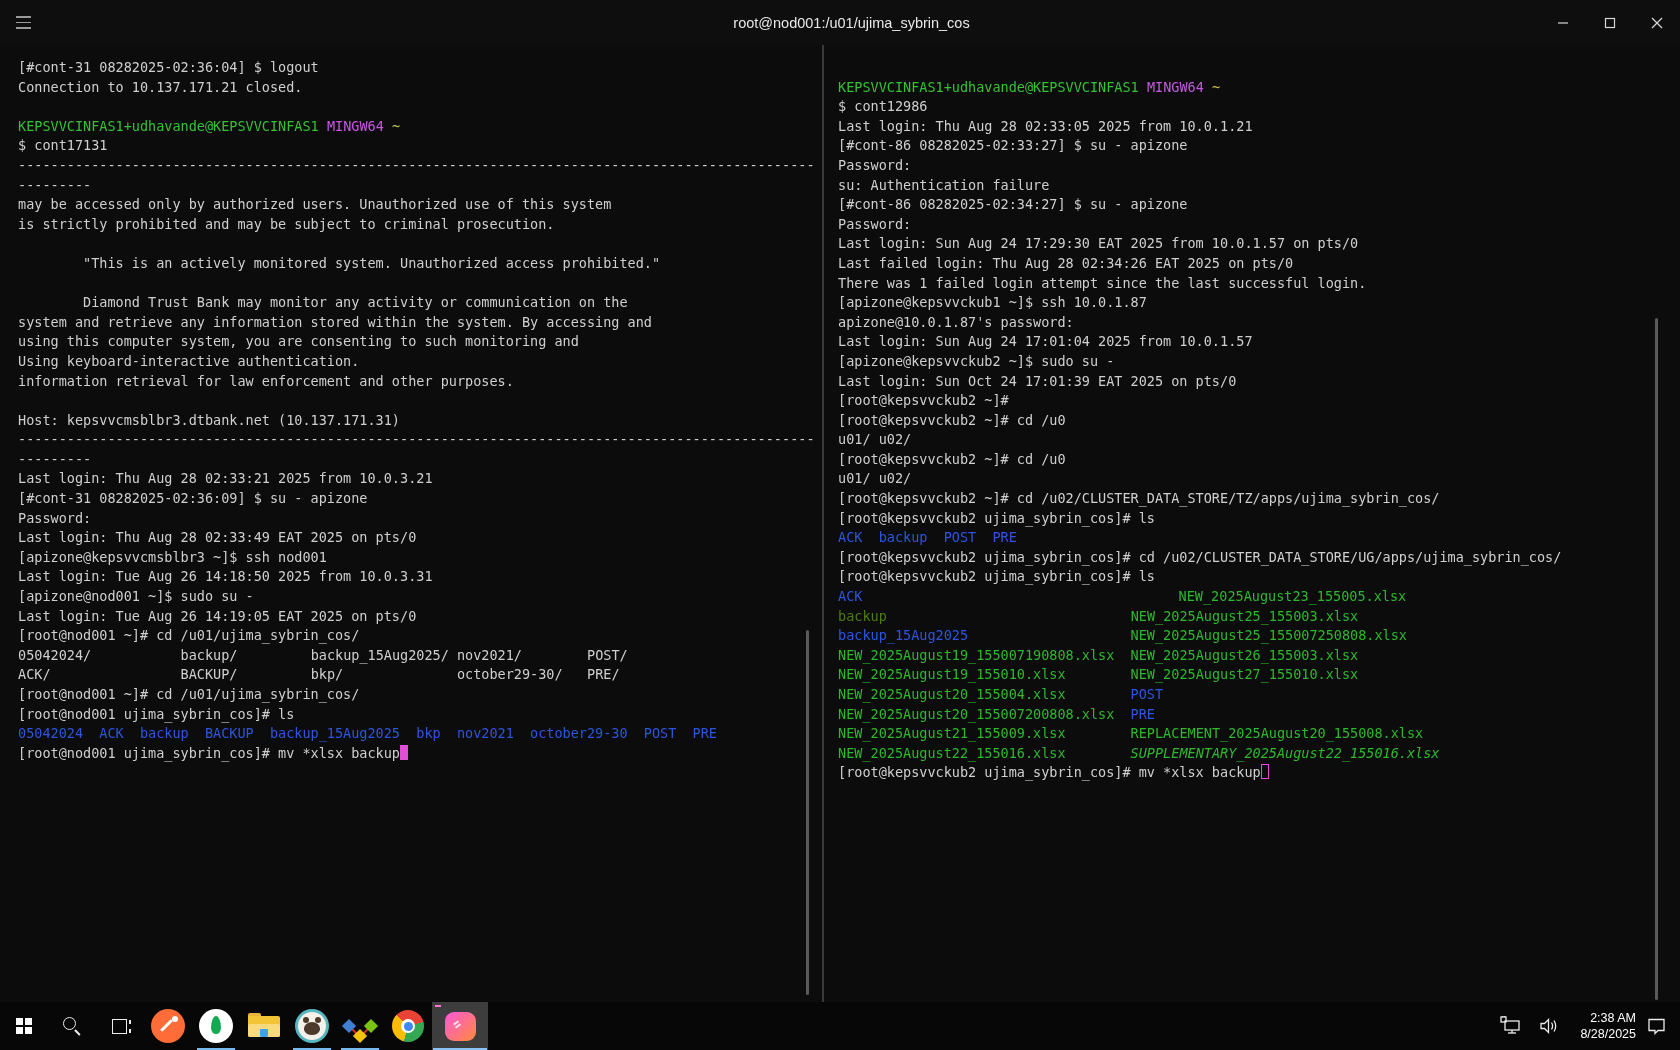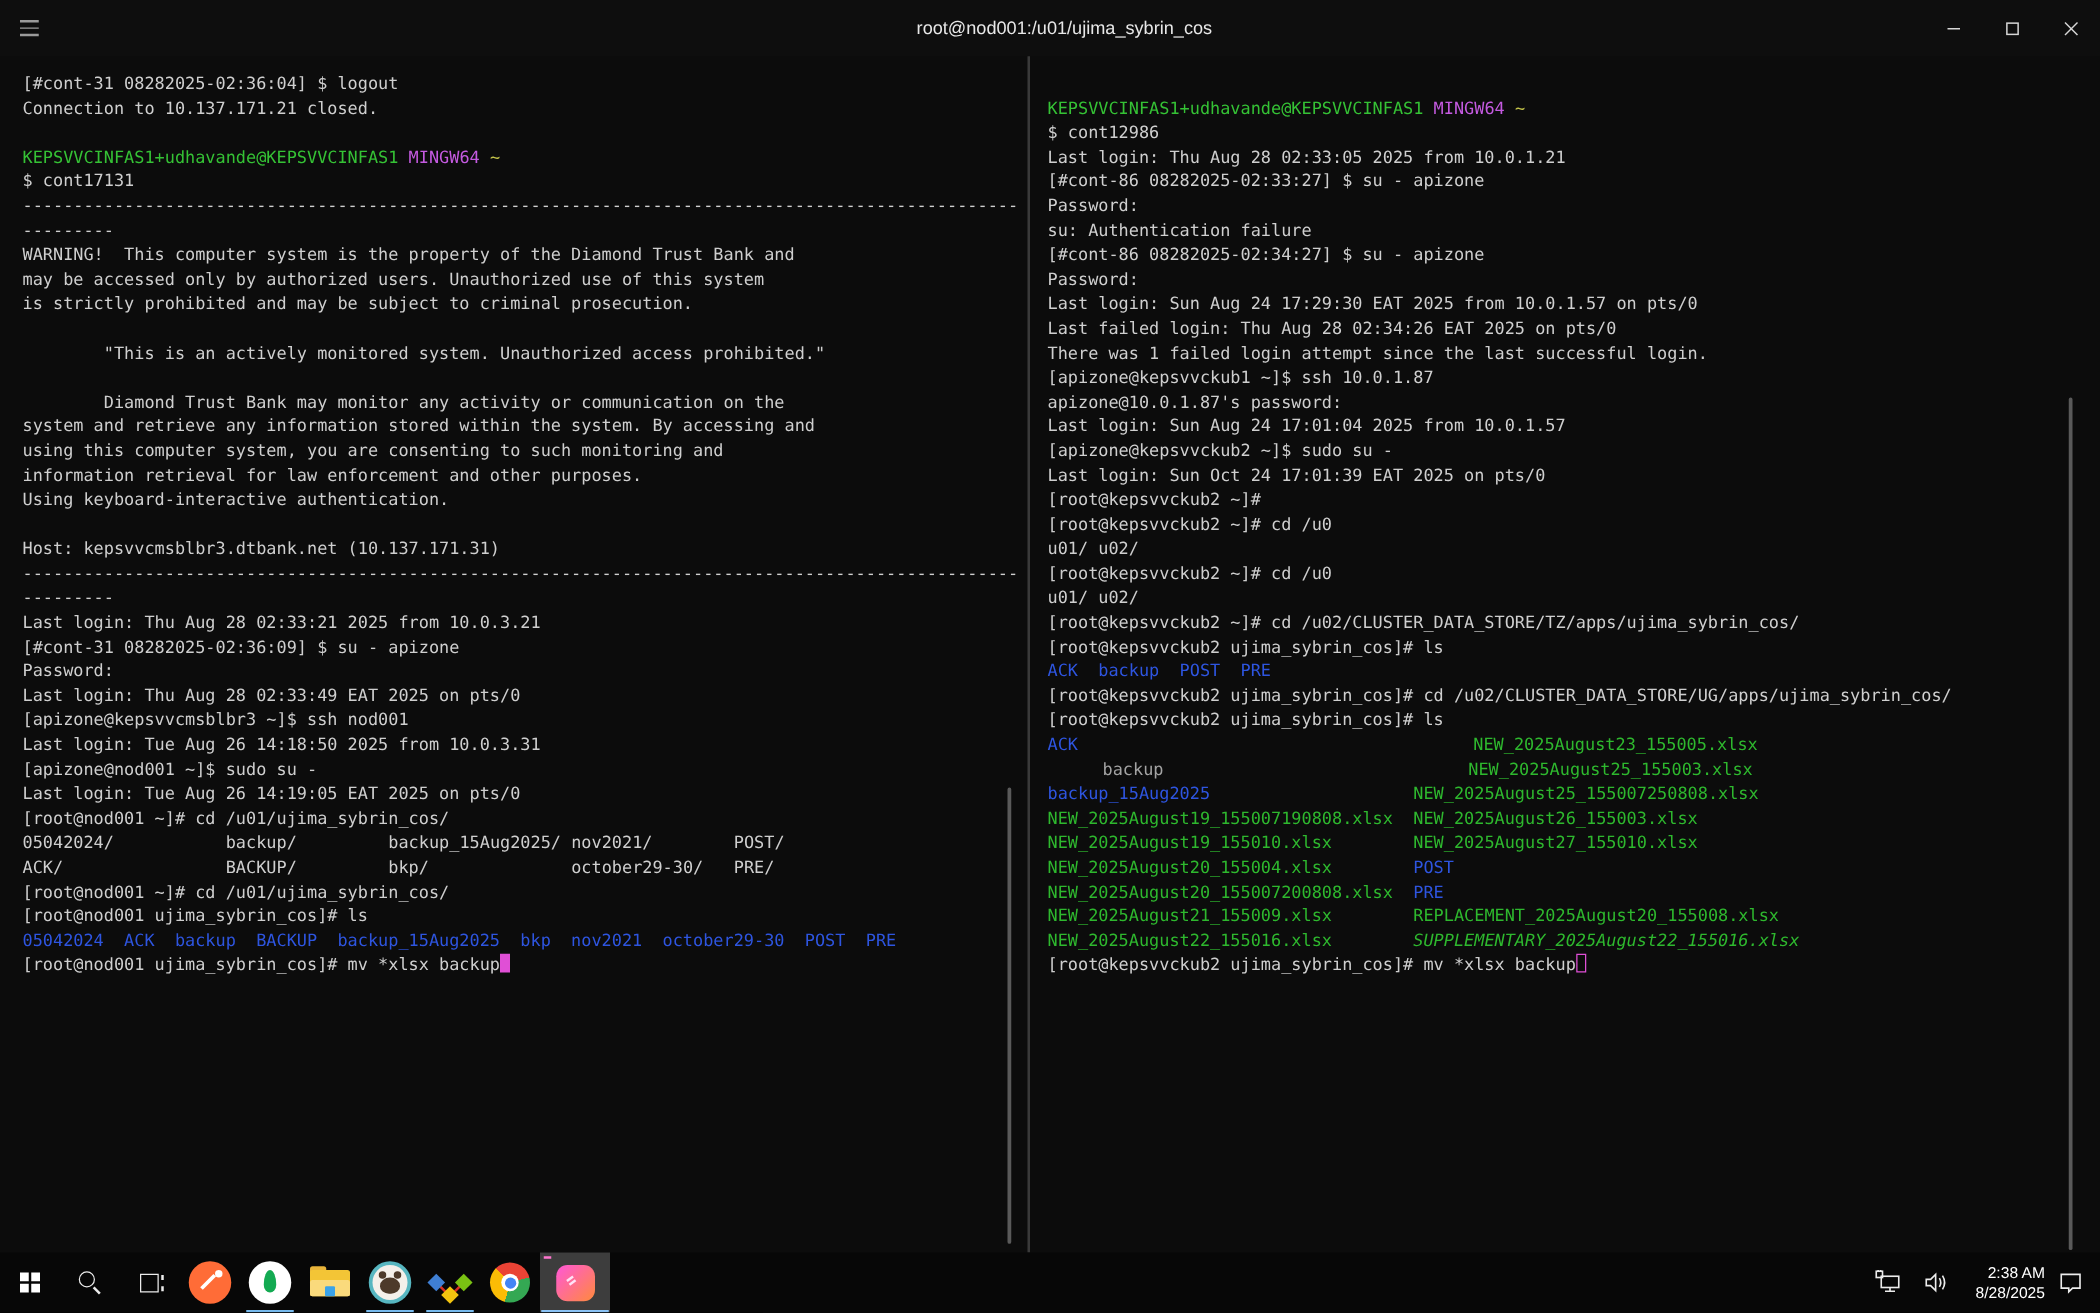--- a/index.html
+++ b/index.html
@@ -123,31 +123,30 @@
 
   <div class="content">
     <div class="pane left" id="left-pane">
         <div class="tline"><span>[#cont-31 08282025-02:36:04] $ logout</span></div>
         <div class="tline"><span>Connection to 10.137.171.21 closed.</span></div>
         <div class="tline"> </div>
         <div class="tline"><span style="color: rgb(53, 194, 53);">KEPSVVCINFAS1+udhavande@KEPSVVCINFAS1</span><span> </span><span style="color: rgb(196, 90, 224);">MINGW64</span><span> </span><span style="color: rgb(195, 195, 74);">~</span></div>
         <div class="tline"><span>$ cont17131</span></div>
         <div class="tline"><span>--------------------------------------------------------------------------------------------------</span></div>
         <div class="tline"><span>---------</span></div>
-        <div class="tline"><span>WARNING!  This computer system is the property of the Diamond Trust Bank and</span></div>
         <div class="tline"><span>may be accessed only by authorized users. Unauthorized use of this system</span></div>
         <div class="tline"><span>is strictly prohibited and may be subject to criminal prosecution.</span></div>
         <div class="tline"> </div>
         <div class="tline"><span>        "This is an actively monitored system. Unauthorized access prohibited."</span></div>
         <div class="tline"> </div>
         <div class="tline"><span>        Diamond Trust Bank may monitor any activity or communication on the</span></div>
         <div class="tline"><span>system and retrieve any information stored within the system. By accessing and</span></div>
         <div class="tline"><span>using this computer system, you are consenting to such monitoring and</span></div>
+        <div class="tline"><span>Using keyboard-interactive authentication.</span></div>
         <div class="tline"><span>information retrieval for law enforcement and other purposes.</span></div>
-        <div class="tline"><span>Using keyboard-interactive authentication.</span></div>
         <div class="tline"> </div>
         <div class="tline"><span>Host: kepsvvcmsblbr3.dtbank.net (10.137.171.31)</span></div>
         <div class="tline"><span>--------------------------------------------------------------------------------------------------</span></div>
         <div class="tline"><span>---------</span></div>
         <div class="tline"><span>Last login: Thu Aug 28 02:33:21 2025 from 10.0.3.21</span></div>
         <div class="tline"><span>[#cont-31 08282025-02:36:09] $ su - apizone</span></div>
         <div class="tline"><span>Password:</span></div>
         <div class="tline"><span>Last login: Thu Aug 28 02:33:49 EAT 2025 on pts/0</span></div>
         <div class="tline"><span>[apizone@kepsvvcmsblbr3 ~]$ ssh nod001</span></div>
         <div class="tline"><span>Last login: Tue Aug 26 14:18:50 2025 from 10.0.3.31</span></div>
@@ -184,21 +183,21 @@
         <div class="tline"><span>[root@kepsvvckub2 ~]# cd /u0</span></div>
         <div class="tline"><span>u01/ u02/</span></div>
         <div class="tline"><span>[root@kepsvvckub2 ~]# cd /u0</span></div>
         <div class="tline"><span>u01/ u02/</span></div>
         <div class="tline"><span>[root@kepsvvckub2 ~]# cd /u02/CLUSTER_DATA_STORE/TZ/apps/ujima_sybrin_cos/</span></div>
         <div class="tline"><span>[root@kepsvvckub2 ujima_sybrin_cos]# ls</span></div>
         <div class="tline"><span style="color: rgb(46, 85, 224);">ACK  backup  POST  PRE</span></div>
         <div class="tline"><span>[root@kepsvvckub2 ujima_sybrin_cos]# cd /u02/CLUSTER_DATA_STORE/UG/apps/ujima_sybrin_cos/</span></div>
         <div class="tline"><span>[root@kepsvvckub2 ujima_sybrin_cos]# ls</span></div>
         <div class="tline"><span style="color: rgb(46, 85, 224);">ACK</span><span>                                 </span><span style="color: rgb(46, 184, 46); padding-left: 48px;">NEW_2025August23_155005.xlsx</span></div>
-        <div class="tline"><span style="color: #a3a3a3; margin-left: 44px;">backup</span><span>                              </span><span style="color: rgb(46, 184, 46);">NEW_2025August25_155003.xlsx</span></div>
+        <div class="tline"><span style="color: #4d7c0f;">backup</span><span>                              </span><span style="color: rgb(46, 184, 46);">NEW_2025August25_155003.xlsx</span></div>
         <div class="tline"><span style="color: rgb(46, 85, 224);">backup_15Aug2025</span><span>                    </span><span style="color: rgb(46, 184, 46);">NEW_2025August25_155007250808.xlsx</span></div>
         <div class="tline"><span style="color: rgb(46, 184, 46);">NEW_2025August19_155007190808.xlsx</span><span>  </span><span style="color: rgb(46, 184, 46);">NEW_2025August26_155003.xlsx</span></div>
         <div class="tline"><span style="color: rgb(46, 184, 46);">NEW_2025August19_155010.xlsx</span><span>        </span><span style="color: rgb(46, 184, 46);">NEW_2025August27_155010.xlsx</span></div>
         <div class="tline"><span style="color: rgb(46, 184, 46);">NEW_2025August20_155004.xlsx</span><span>        </span><span style="color: rgb(46, 85, 224);">POST</span></div>
         <div class="tline"><span style="color: rgb(46, 184, 46);">NEW_2025August20_155007200808.xlsx</span><span>  </span><span style="color: rgb(46, 85, 224);">PRE</span></div>
         <div class="tline"><span style="color: rgb(46, 184, 46);">NEW_2025August21_155009.xlsx</span><span>        </span><span style="color: rgb(46, 184, 46);">REPLACEMENT_2025August20_155008.xlsx</span></div>
         <div class="tline"><span style="color: rgb(46, 184, 46);">NEW_2025August22_155016.xlsx</span><span>        </span><span style="color: rgb(46, 184, 46); font-style: italic;">SUPPLEMENTARY_2025August22_155016.xlsx</span></div>
         <div class="tline"><span>[root@kepsvvckub2 ujima_sybrin_cos]# mv *xlsx backup</span><span class="cursor outline"></span></div>
       </div>
     <div class="scroll-thumb left-thumb"></div>

